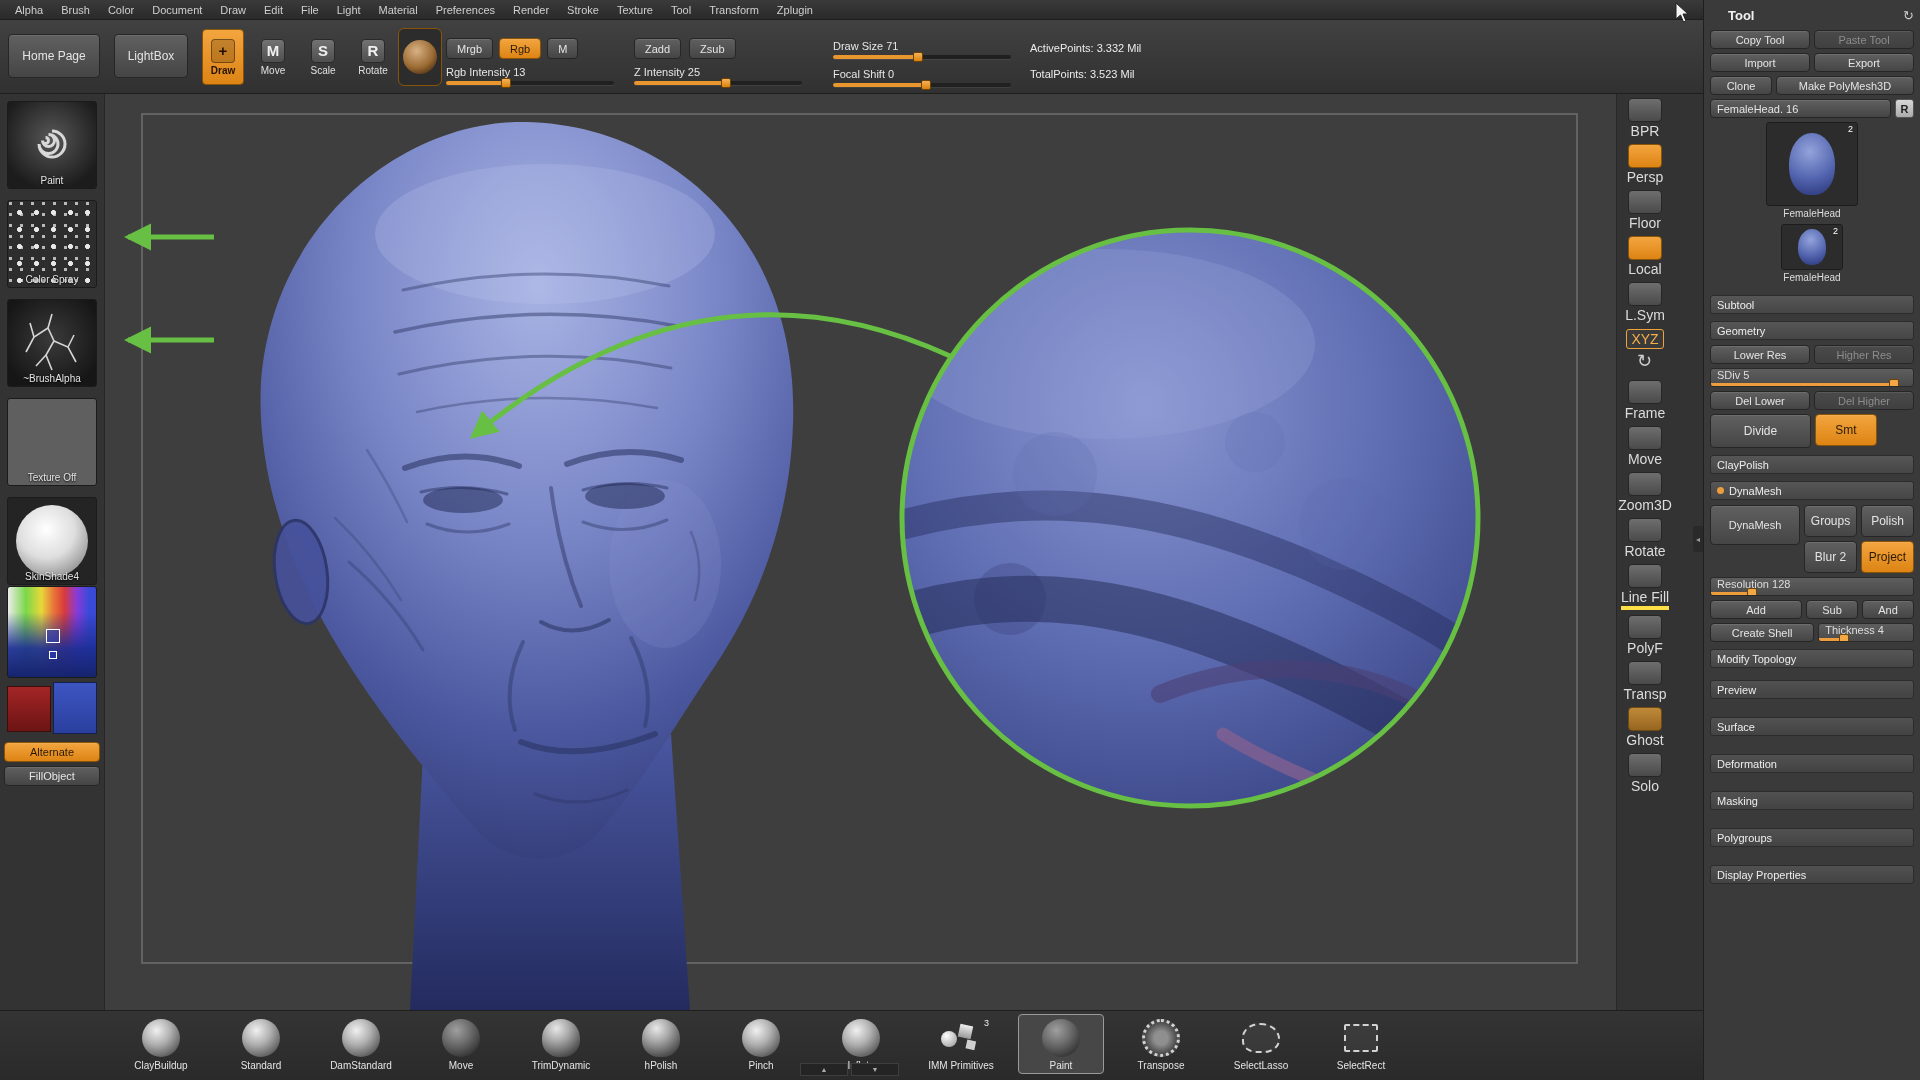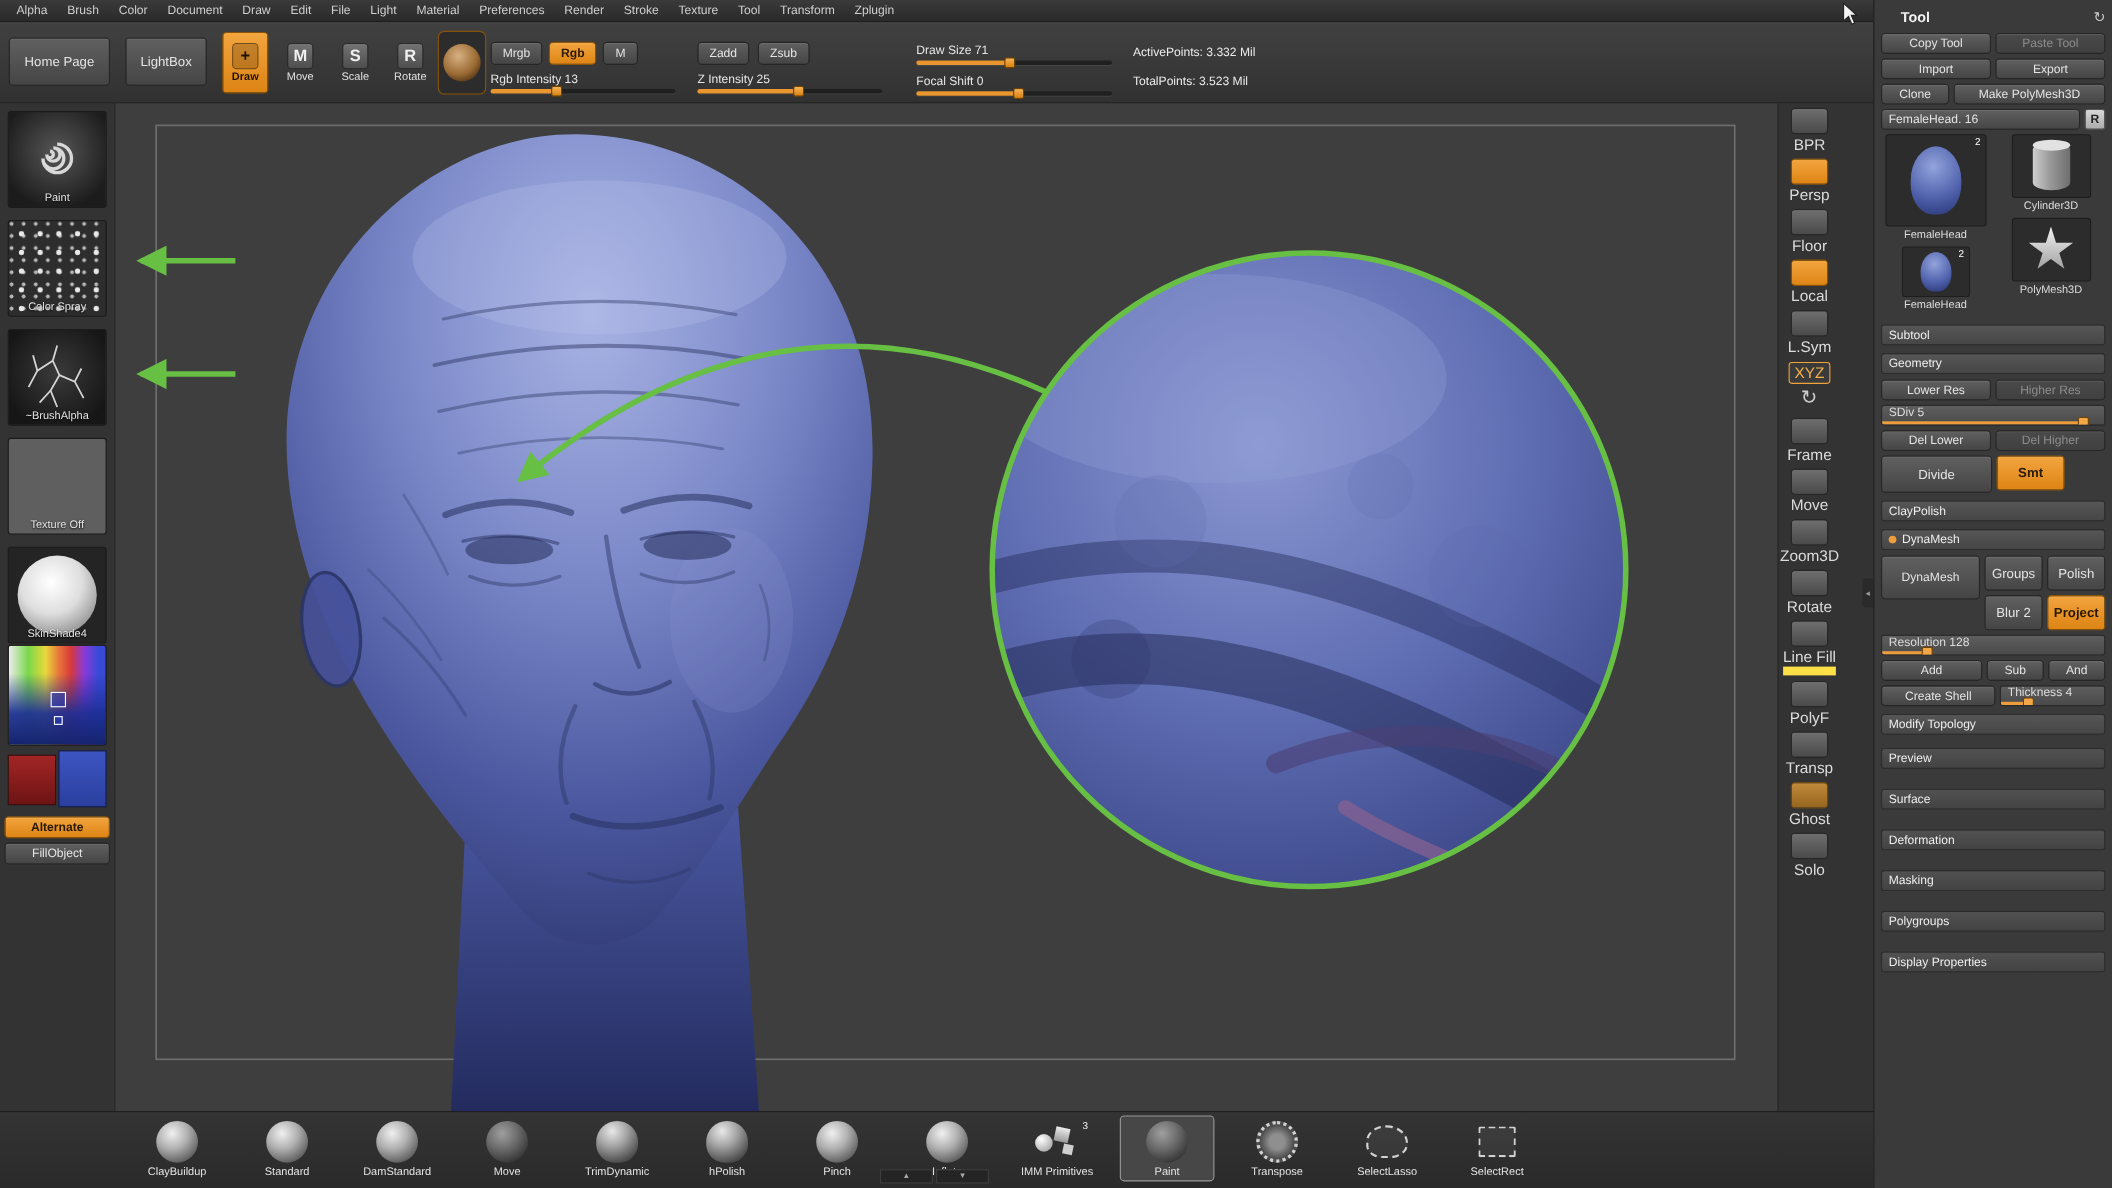--- a/index.html
+++ b/index.html
@@ -2,21 +2,21 @@
 <html><head>
 <meta charset="utf-8">
 <style>
   *{box-sizing:border-box}
   html,body{margin:0;padding:0;background:#1a1a1a}
   #app{position:relative;width:1920px;height:1080px;background:#353535;font-family:"Liberation Sans",sans-serif;color:#ddd;overflow:hidden;user-select:none}
   .abs{position:absolute}
 
   
   .gbtn{display:flex;align-items:center;justify-content:center;background:linear-gradient(#606060,#454545);border:1px solid #262626;border-radius:4px;color:#e4e4e4;box-shadow:inset 0 1px 0 rgba(255,255,255,.09);font-size:11px;white-space:nowrap}
-  .orange{background:linear-gradient(#f3a53f,#dd8414)!important;color:#2a1a05!important;font-weight:bold;border-color:#8a5408!important}
+  .orange{background:linear-gradient(#f3a53f,#dd8414)!important;color:#2a1a05!important;font-weight:normal;border-color:#8a5408!important}
   .dim{color:#8d8d8d!important;background:linear-gradient(#4a4a4a,#404040)!important}
 
   
   #menubar{left:0;top:0;width:1703px;height:20px;background:linear-gradient(#3a3a3a,#2a2a2a);border-bottom:1px solid #1d1d1d;display:flex;align-items:center;padding-left:6px}
   .menu-item{font-size:11px;color:#cfcfcf;padding:0 9px;line-height:20px}
 
   
   #topbar{left:0;top:20px;width:1703px;height:74px;background:linear-gradient(#414141,#313131);border-bottom:1px solid #1e1e1e}
   #home-btn{left:8px;top:14px;width:92px;height:44px;font-size:12px}
   #lightbox-btn{left:114px;top:14px;width:74px;height:44px;font-size:12px}
@@ -63,21 +63,21 @@
   #gutter{left:1616px;top:94px;width:87px;height:986px;background:#333;border-left:1px solid #272727}
   #canvas-controls{position:absolute;left:2px;top:4px;width:52px;display:flex;flex-direction:column;align-items:center;gap:5px}
   .cc-btn{display:flex;flex-direction:column;align-items:center}
   .cc-icon{width:34px;height:24px;border-radius:4px;background:linear-gradient(#6e6e6e,#4a4a4a);border:1px solid #262626}
   .cc-label{font-size:14px;color:#dcdcdc;margin-top:1px;white-space:nowrap}
   .cc-btn.active .cc-icon{background:linear-gradient(#f3a53f,#dd8414);border-color:#8a5408}
   .cc-btn.ghostsel .cc-icon{background:linear-gradient(#c08a3a,#96651f);border-color:#6e4a12}
   .cc-btn.pill .cc-label{border:1px solid #f0a23c;color:#f5b04a;border-radius:3px;padding:1px 4px;background:#3a3a3a}
   .cc-btn.spin .cc-icon{background:none;border:none;position:relative;height:20px}
   .cc-btn.spin .cc-icon::before{content:"↻";font-size:18px;color:#ccc;position:absolute;left:9px;top:-4px}
-  .cc-btn.uline .cc-label{border-bottom:8px solid #fde047;padding-bottom:1px}
+  .cc-btn.uline .cc-label{border-bottom:4px solid #fde047;padding-bottom:1px}
   #gutter-handle{position:absolute;left:76px;top:432px;width:10px;height:26px;background:#2a2a2a;border-radius:3px 0 0 3px;display:flex;align-items:center;justify-content:center;font-size:8px;color:#999}
   #gutter-handle::before{content:"◂"}
 
   
   #panel{left:1703px;top:0;width:217px;height:1080px;background:#3a3a3a;border-left:1px solid #1f1f1f;padding:4px 6px}
   #panel-header{display:flex;align-items:center;height:22px;margin-bottom:4px}
   #panel-title{font-size:13px;font-weight:bold;color:#f2f2f2;margin-left:18px}
   #panel-collapse{margin-left:auto;font-size:13px;color:#c9c9c9}
   #panel-collapse::before{content:"↻"}
   .tp-row{display:flex;gap:4px;margin-bottom:4px}
@@ -501,30 +501,20 @@
           <div class="mini-head"></div>
           <div class="thumb-badge">2</div>
         </div>
         <div class="thumb-label">FemaleHead</div>
         <div class="tool-thumb small">
           <div class="mini-head"></div>
           <div class="thumb-badge">2</div>
         </div>
         <div class="thumb-label">FemaleHead</div>
       </div>
-      <div class="tp-col">
-        <div class="tool-thumb med">
-          <div class="mini-cyl"></div>
-        </div>
-        <div class="thumb-label">Cylinder3D</div>
-        <div class="tool-thumb med">
-          <div class="mini-star"></div>
-        </div>
-        <div class="thumb-label">PolyMesh3D</div>
-      </div>
     </div>
 
     <div class="tp-sechead">
         <span>Subtool</span>
       </div>
     <div class="tp-sechead">
         <span>Geometry</span>
       </div>
 
     <div class="tp-row">

